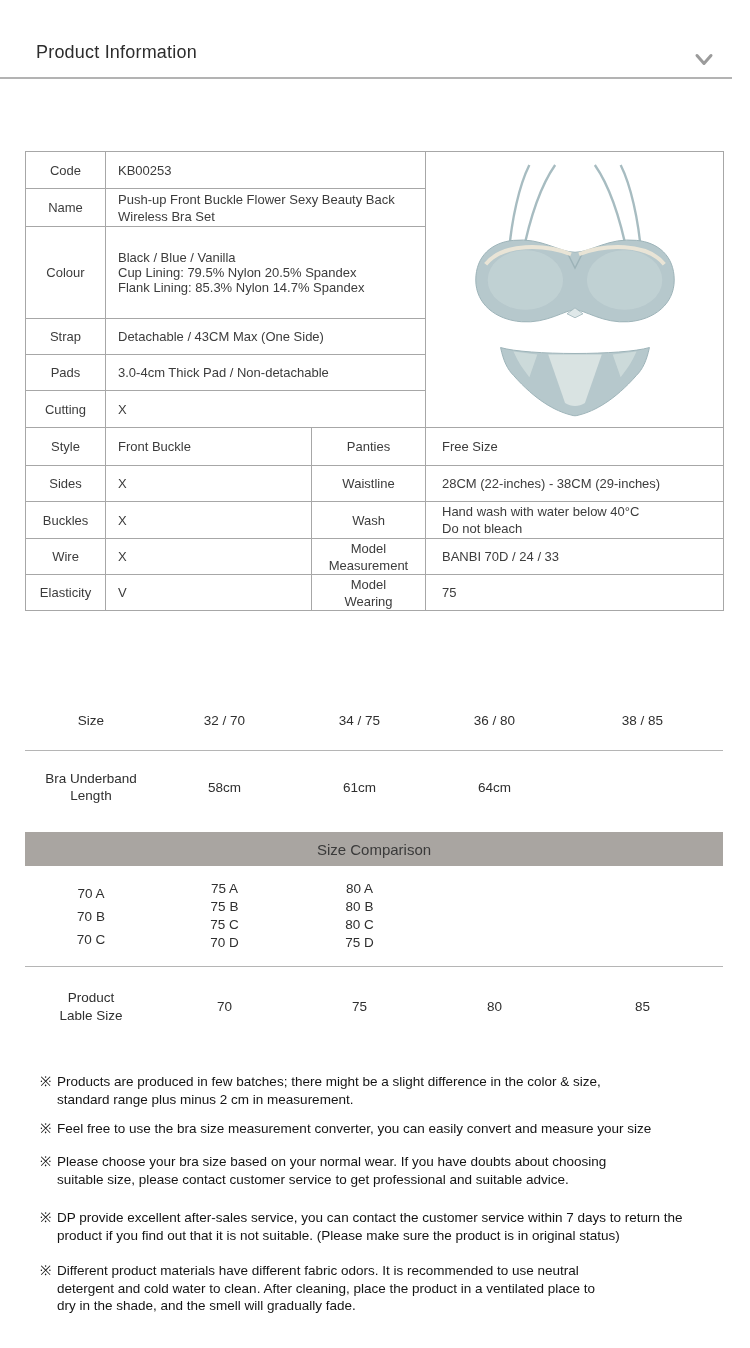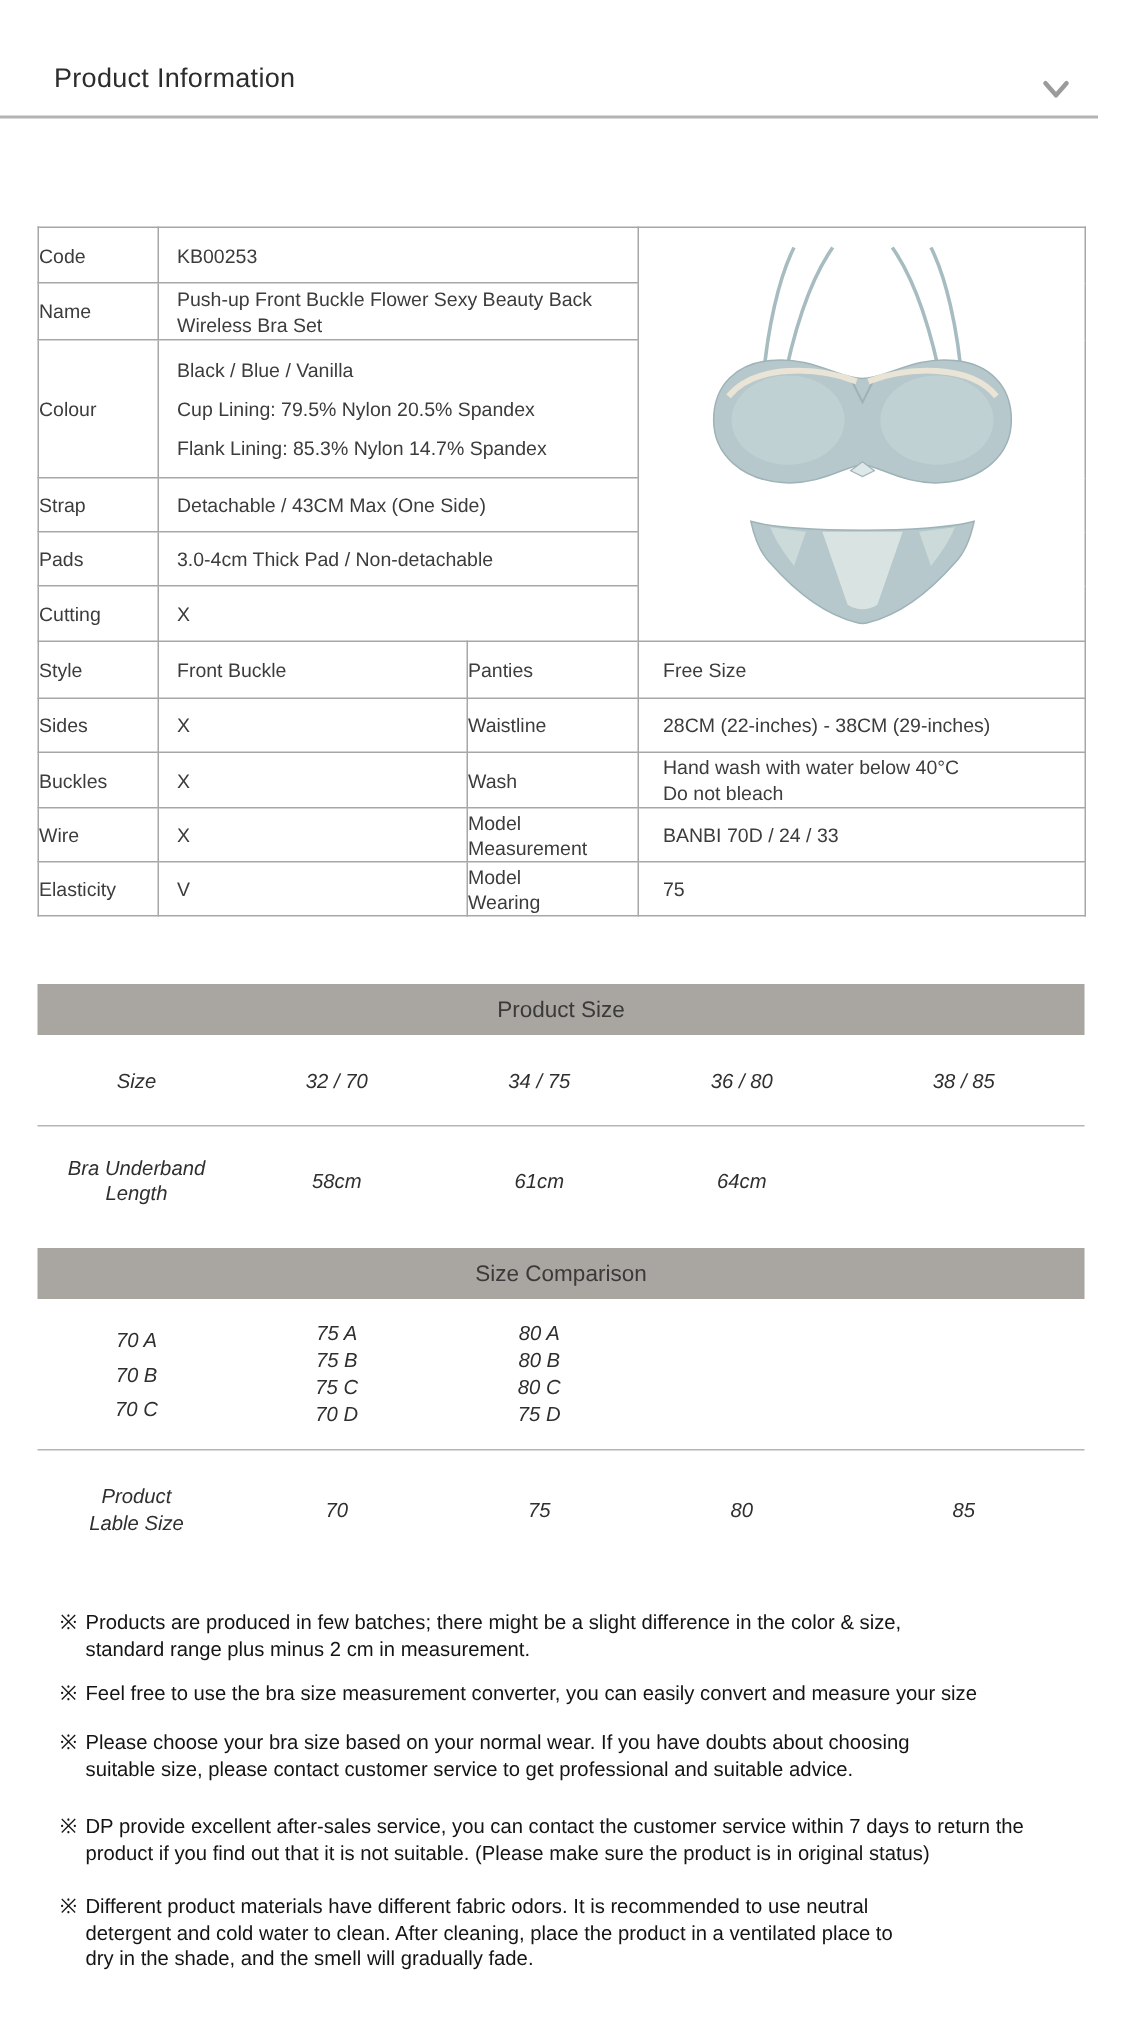--- a/index.html
+++ b/index.html
@@ -8,35 +8,35 @@
     position:relative; width:732px; height:1348px; background:#ffffff;
     font-family:"Liberation Sans", sans-serif; color:#3c3c3c; overflow:hidden;
   }
   
   .hdr-title { position:absolute; left:36px; top:42px; font-size:18px; color:#2d2d2d; letter-spacing:.2px; }
   .hdr-rule  { position:absolute; left:0; top:77px; width:750px; height:2px; background:#b3b3b3; }
   .hdr-chevron { position:absolute; right:18px; top:53px; width:20px; height:14px; cursor:pointer; }
   
   .spec { position:absolute; left:25px; top:151px; border-collapse:collapse; table-layout:fixed; width:698px; }
   .spec td { border:1px solid #a7a7a7; vertical-align:middle; font-size:13px; color:#3c3c3c; background:#fff; overflow:hidden; }
-  .spec .lbl  { }
+  .spec .lbl  { text-align:center; }
   .spec .val  { padding-left:12px; }
   .spec .val2 { padding-left:16px; }
   .preline { white-space:pre-line; line-height:17px; }
   .colour-cell { padding:10px 0 10px 12px; }
-  .colour-line + .colour-line { margin-top:11px; }
+  .colour-line + .colour-line { }
   .img-cell { text-align:center; vertical-align:middle; }
   
   .band { position:absolute; left:25px; width:698px; height:34px; background:#a9a5a1;
           display:flex; align-items:center; justify-content:center;
           font-size:15px; color:#3a3a3a; }
   .sgrid { position:absolute; left:25px; width:698px; display:grid;
            grid-template-columns:132px 135px 135px 135px 161px; }
   .sgrid > div { display:flex; align-items:center; justify-content:center;
-                 text-align:center; font-size:13.5px; color:#2f2f2f;font-style:italic; }
+                 text-align:center; font-size:13.5px; color:#2f2f2f; }
   .rule-bottom { border-bottom:1px solid #b5b5b5; }
   .lh18 { line-height:18px; }
   .lh23 { line-height:23px; }
   
   .note { position:absolute; left:40px; width:692px; display:flex; align-items:flex-start;
           font-size:13.5px; color:#141414; line-height:17.5px; }
   .note .mark { flex:0 0 17px; width:17px; }
   .note .txt  { white-space:pre-line; }
 </style>
 </head>
@@ -147,21 +147,20 @@
     <tr style="height:36px">
       <td class="lbl">Elasticity</td>
       <td class="val">V</td>
       <td class="lbl preline">Model
 Wearing</td>
       <td class="val2">75</td>
     </tr>
   </tbody>
     </table>
 
-  <div class="band" style="top:656px">Product Size</div>
   <div class="sgrid rule-bottom" style="top:690px; height:61px">
     <div>Size</div>
     <div>32 / 70</div>
     <div>34 / 75</div>
     <div>36 / 80</div>
     <div>38 / 85</div>
   </div>
   <div class="sgrid" style="top:751px; height:72px">
     <div class="preline">Bra Underband
 Length</div>

